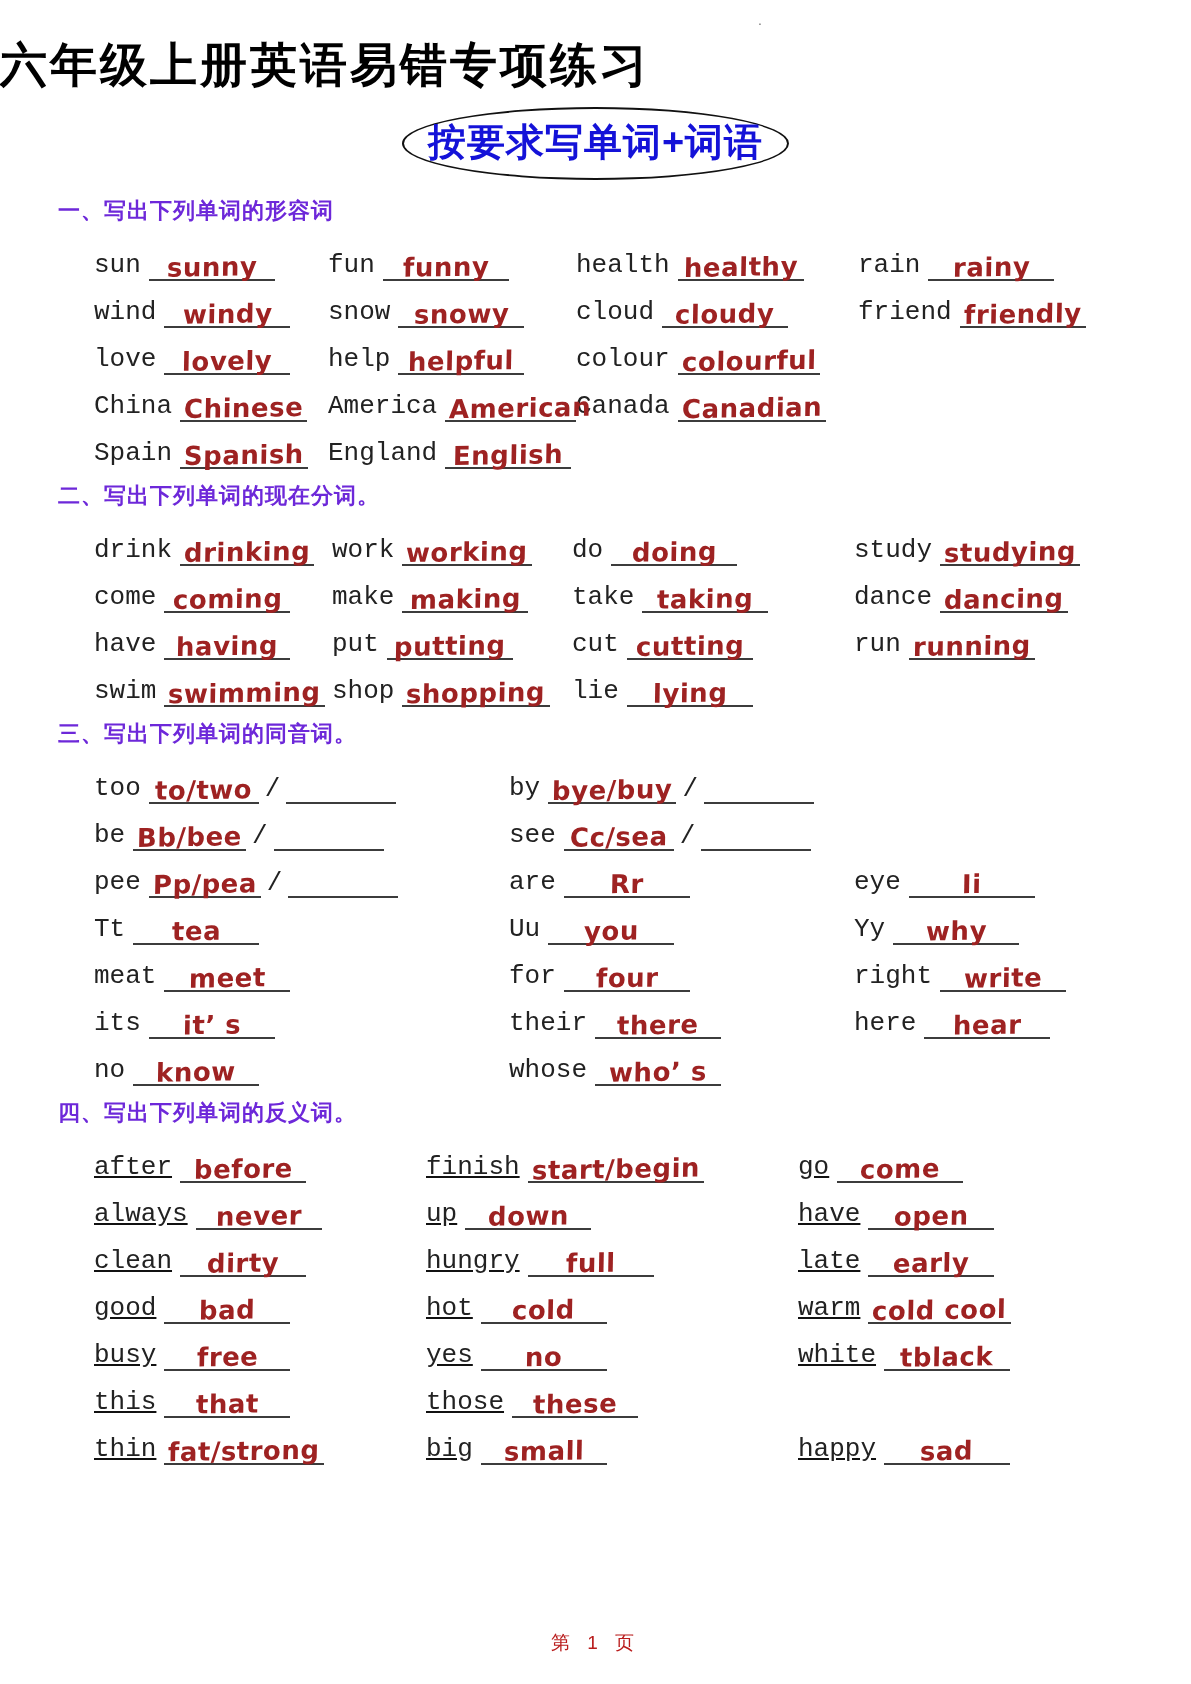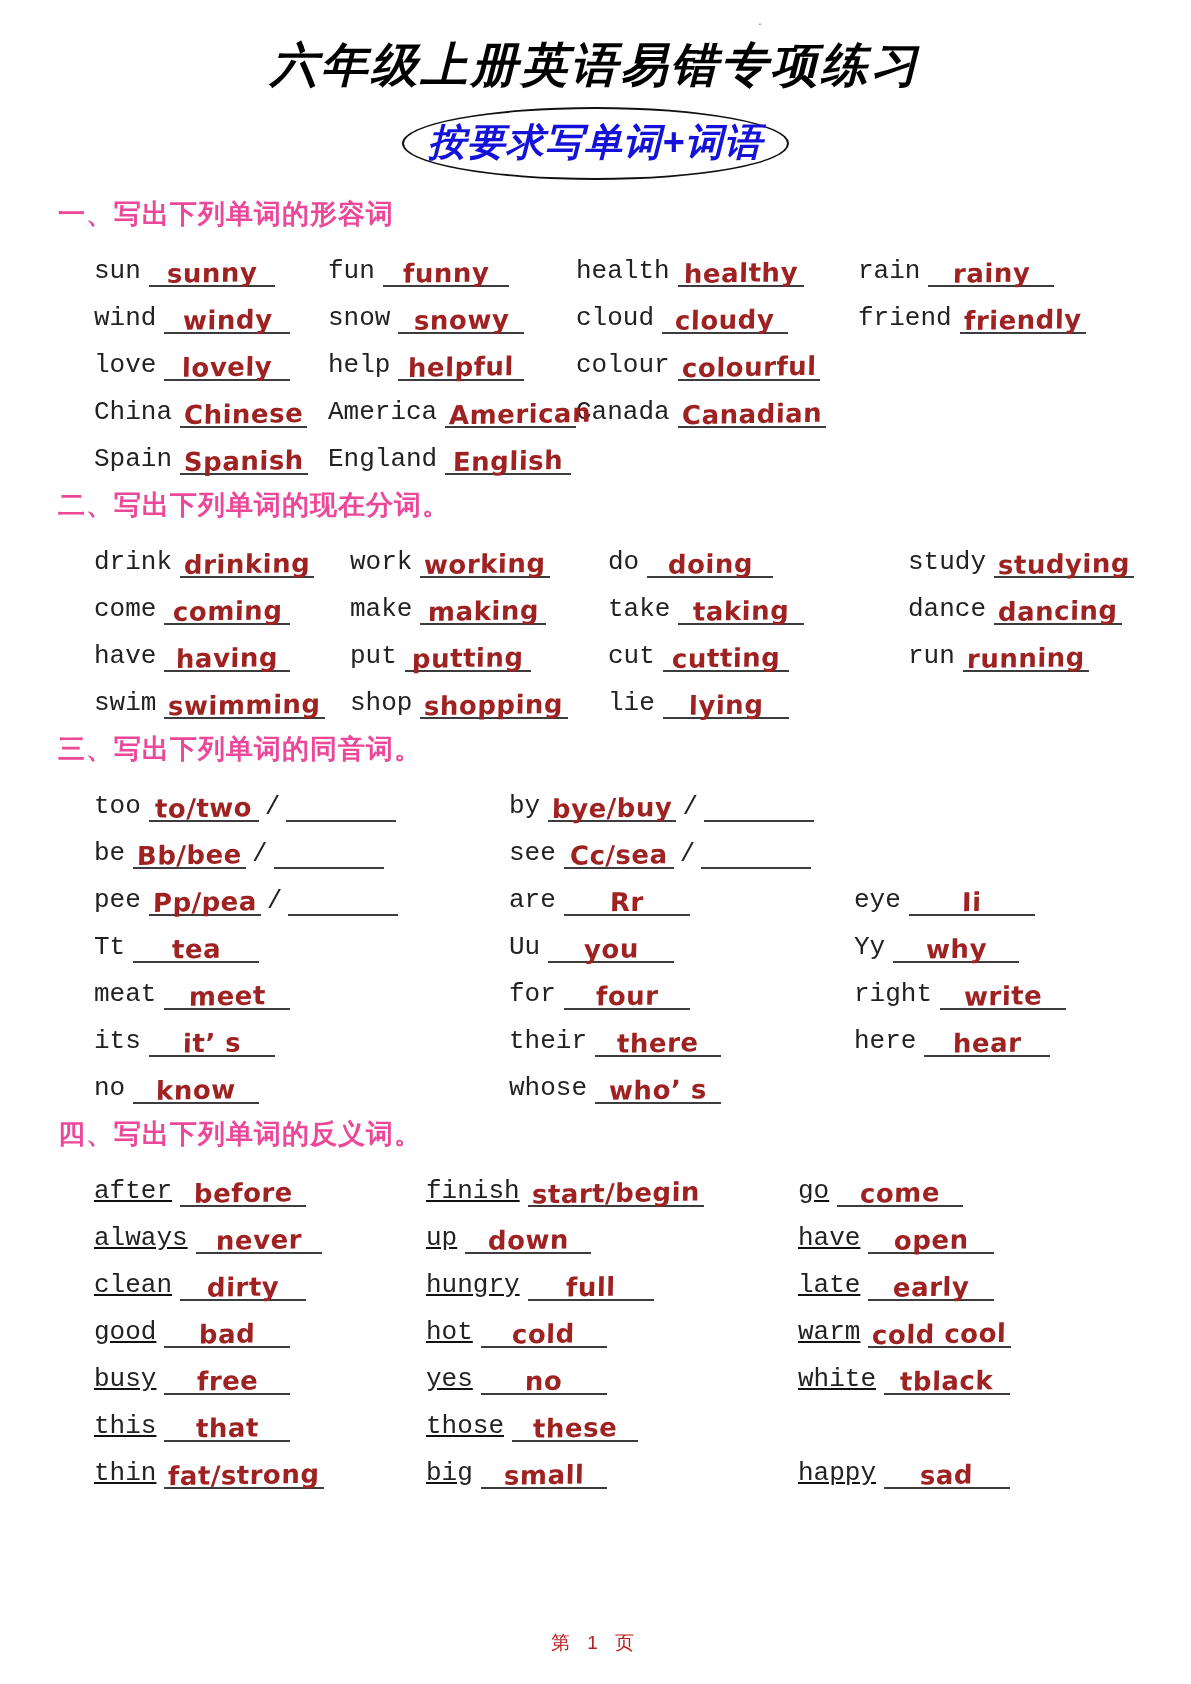--- a/index.html
+++ b/index.html
@@ -10,44 +10,43 @@
   *{margin:0;padding:0;box-sizing:border-box;}
   html,body{background:#ffffff;}
   body{
     width:1191px;height:1684px;position:relative;overflow:hidden;
     font-family:"Liberation Sans",sans-serif;color:#111;
   }
   .corner-dot{
     position:absolute;left:758px;top:12px;font-size:14px;color:#777;
   }
   .title{
-    text-align:center;margin-top:34px;font-size:47px;font-weight:bold;
-    letter-spacing:3px;color:#000;font-style:italic;
+    margin-top:34px;font-size:47px;font-weight:bold;
+    letter-spacing:3px;color:#000;
   }
   .subtitle-wrap{
     position:relative;width:fit-content;margin:10px auto 0;
     padding:10px 26px 12px;
-    font-style:italic;
   }
   .ellipse{
     position:absolute;inset:0;border:2.5px solid #111;border-radius:50%;
   }
   .subtitle{
     position:relative;font-size:38px;font-weight:bold;color:var(--blue);
     letter-spacing:1px;
   }
   main{display:block;margin-top:16px;}
   .section-heading{
-    font-size:27px;font-weight:bold;color:#ec4899;
+    font-size:22px;font-weight:bold;color:#6d28d9;
     margin:12px 40px 8px 58px;letter-spacing:1px;
   }
   .rows{margin-left:94px;margin-right:30px;}
   .row{display:grid;align-items:end;height:47px;}
   .cols4a{grid-template-columns:234px 248px 282px 1fr;}
-  .cols4b{grid-template-columns:238px 240px 282px 1fr;gap:18px;}
+  .cols4b{grid-template-columns:238px 240px 282px 1fr;}
   .cols3a{grid-template-columns:415px 345px 1fr;}
   .cols3b{grid-template-columns:332px 372px 1fr;text-decoration:underline;}
   .item{display:flex;align-items:flex-end;white-space:nowrap;}
   .word-label{
     font-family:"Liberation Mono",monospace;font-size:26px;color:#222;
     margin-right:8px;line-height:1.2;
   }
   .blank{
     display:inline-block;min-width:126px;border-bottom:2px solid var(--line);
     text-align:center;padding:0 4px;line-height:1.1;

